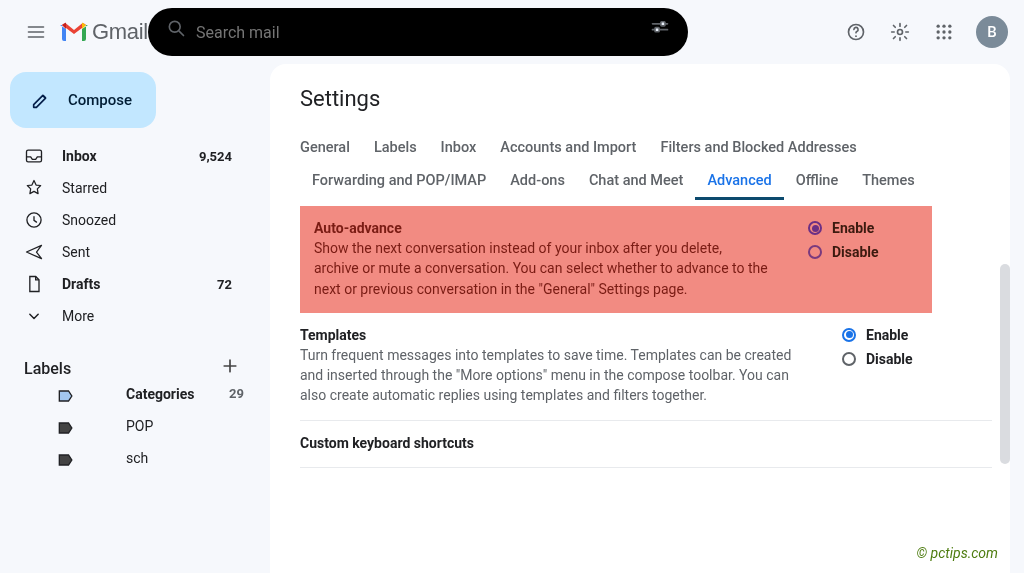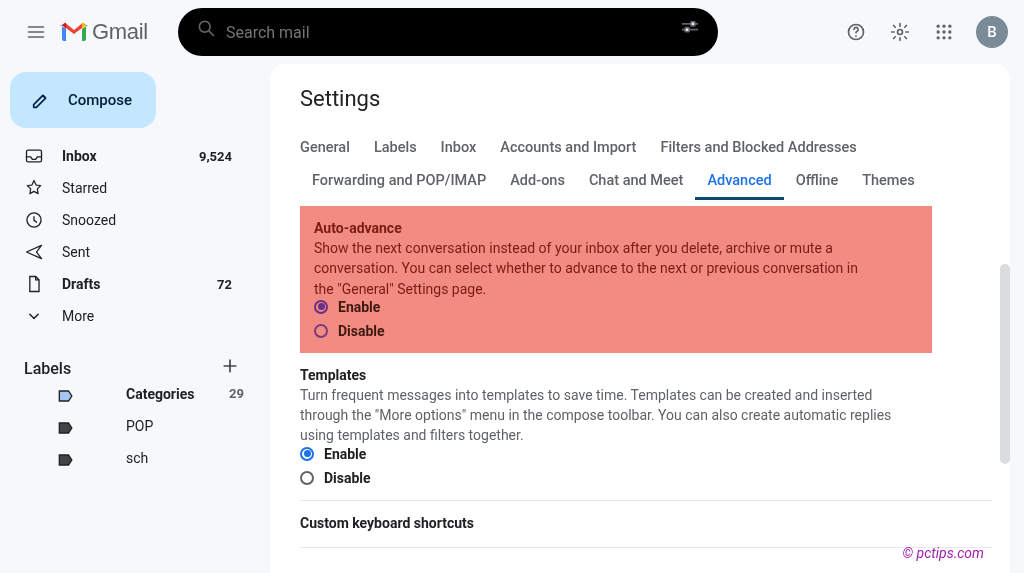--- a/index.html
+++ b/index.html
@@ -1,21 +1,21 @@
 <!DOCTYPE html>
 <html><head>
 <meta charset="utf-8">
 <style>
   * { margin:0; padding:0; box-sizing:border-box; font-family: "Google Sans", Roboto, Arial, sans-serif; }
   body { background:#f6f8fc; width:1024px; height:573px; overflow:hidden; color:#202124; }
 
   
   .header { display:flex; align-items:center; height:64px; padding:0 16px; }
   .menu-btn { width:40px; height:40px; border-radius:50%; display:flex; align-items:center; justify-content:center; cursor:pointer; }
-  .logo { display:flex; align-items:center; margin-left:4px; margin-right:30px; }
+  .logo { display:flex; align-items:center; margin-left:4px; }
   .logo-text { font-size:22px; color:#5f6368; margin-left:4px; font-weight:400; letter-spacing:-0.3px; font-family:"Product Sans","Google Sans",Arial,sans-serif; }
   .search { flex:0 0 540px; height:48px; background:#000000; border-radius:24px; display:flex; padding:0 8px; margin-left:0; }
   .search-icon-wrap { width:40px; height:40px; display:flex; align-items:center; justify-content:center; }
   .search input { flex:1; border:none; background:transparent; font-size:16px; outline:none; color:#5f6368; }
   .tune-wrap { width:40px; height:40px; display:flex; align-items:center; justify-content:center; }
   .header-spacer { flex:1; }
   .header-actions { display:flex; align-items:center; gap:4px; }
   .hact { width:40px; height:40px; border-radius:50%; display:flex; align-items:center; justify-content:center; cursor:pointer; }
   .avatar { width:32px; height:32px; border-radius:50%; background:#7b8b99; color:#fff; display:flex; align-items:center; justify-content:center; font-size:15px; font-weight:500; margin-left:8px; }
 
@@ -37,38 +37,38 @@
 
   
   .content { position:absolute; left:270px; right:14px; top:64px; bottom:0; background:#fff; border-radius:16px 16px 0 0; padding:22px 18px 0 30px; overflow:hidden; }
   .content h1 { font-size:22px; font-weight:400; color:#202124; margin-bottom:20px; }
   .tabs { display:flex; flex-wrap:wrap; gap:0; margin-bottom:6px; }
   .tab { font-size:14.5px; color:#5f6368; font-weight:500; padding:8px 12px; cursor:pointer; }
   .tab:first-child { padding-left:0; }
   .tab.active { color:#1a73e8; border-bottom:3px solid #0c4a6e; }
   .scrollbar { position:absolute; right:0; top:200px; width:10px; height:200px; background:#dadce0; border-radius:6px; }
 
-  .setting { display:flex; padding:14px 40px 14px 0; border-bottom:1px solid #e8eaed;flex-direction:column; }
+  .setting { display:flex; padding:14px 40px 14px 0; border-bottom:1px solid #e8eaed; }
   .setting.highlight { background:#f28b82; border-radius:0; padding:14px 14px 14px 14px; border-bottom:none; margin-right:60px; }
   .sdesc { flex:1; padding-right:40px; }
   .stitle { font-weight:700; font-size:14px; margin-bottom:2px; color:#202124; }
   .setting.highlight .stitle { color:#7a1c14; }
   .stext { font-size:14px; color:#5f6368; line-height:1.45; }
   .setting.highlight .stext { color:#7a1c14; }
   .sopts { display:flex; flex-direction:column; justify-content:flex-start; gap:8px; min-width:110px; }
   .ropt { display:flex; align-items:center; gap:10px; font-size:14px; font-weight:700; cursor:pointer; }
   .radio { width:14px; height:14px; border:2px solid #5f6368; border-radius:50%; display:flex; align-items:center; justify-content:center; flex-shrink:0; }
   .radio.checked { border-color:#1a73e8; }
   .radio.checked::after { content:""; width:7px; height:7px; background:#1a73e8; border-radius:50%; }
   .setting.highlight .radio { border-color:#7a3a7e; }
   .setting.highlight .radio.checked { border-color:#6b2f85; }
   .setting.highlight .radio.checked::after { background:#6b2f85; }
   .setting.highlight .ropt { color:#3c1a0f; }
 
-  .watermark { position:absolute; right:40px; bottom:12px; font-size:14px; color:#a21caf; font-style:italic;text-align:center; }
+  .watermark { position:absolute; right:26px; bottom:12px; font-size:14px; color:#4d7c0f; font-style:italic;text-align:center; }
 
   .ic { width:20px; height:20px; }
   .ic-side { width:20px; height:20px; flex-shrink:0; fill:none; stroke:#202124; stroke-width:1.6; }
 </style>
 </head>
 <body>
 
 <div class="header">
   <div class="menu-btn">
     <svg class="ic" viewBox="0 0 24 24">

